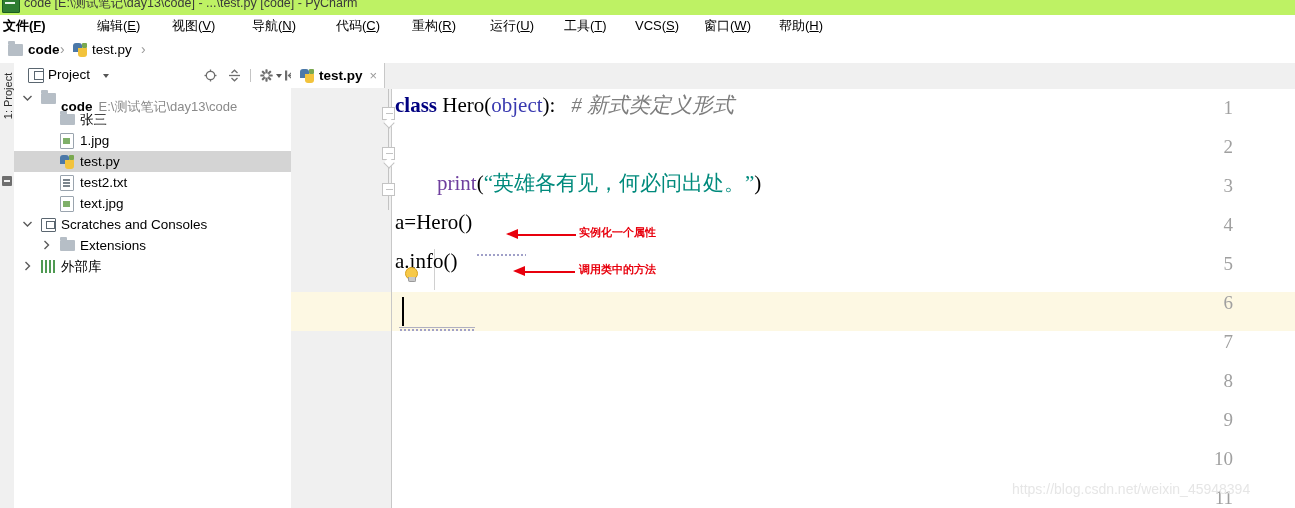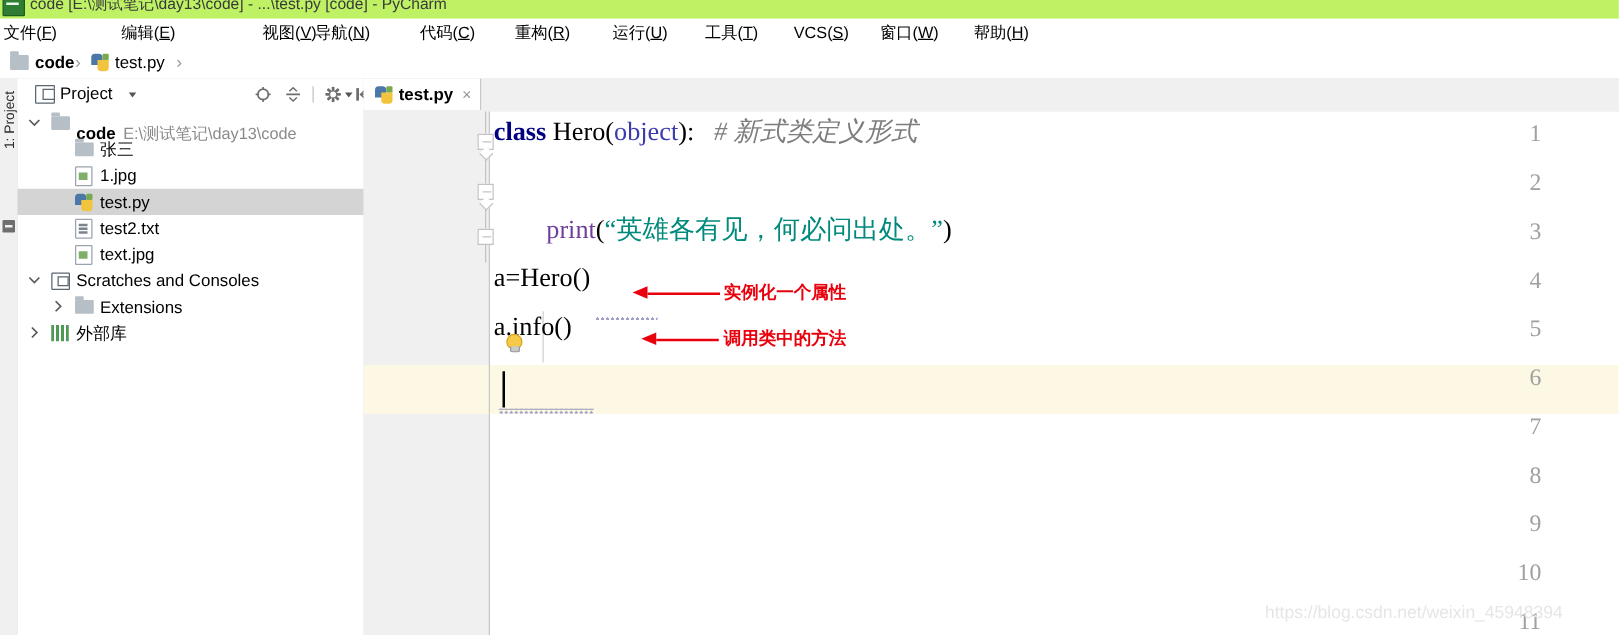--- a/index.html
+++ b/index.html
@@ -210,21 +210,21 @@
   }
   .fold .shape:after{content:"";position:absolute;left:2.5px;top:5px;width:7px;height:1.2px;background:#c3c3c3;}
   .fold .tip{
     position:absolute;left:2.5px;top:12px;width:7px;height:7px;border-left:1.2px solid #c3c3c3;
     border-bottom:1.2px solid #c3c3c3;transform:rotate(-45deg);background:#fff;
   }
   .foldline{position:absolute;left:9px;width:1.2px;background:#c3c3c3;}
   .indentline{position:absolute;width:1px;background:#d0d0d0;}
 
   
-  .anno{position:absolute;color:#e8000d;font-size:14px;font-weight:bold;white-space:nowrap;
+  .anno{position:absolute;color:#e8000d;font-size:11px;font-weight:bold;white-space:nowrap;
         font-family:"Liberation Sans","DejaVu Sans",sans-serif;}
   .arrow{position:absolute;height:11px;}
   .arrow .shaft{position:absolute;right:0;top:4.5px;height:2.4px;background:#e8000d;}
   .arrow .head{
     position:absolute;left:0;top:0;width:0;height:0;
     border-top:5.5px solid transparent;border-bottom:5.5px solid transparent;
     border-right:12px solid #e8000d;
   }
 
   
@@ -236,23 +236,23 @@
 <body>
 
 <div class="app">
 
   <div class="titlebar">
     <div class="tb-icon"></div>
     <div class="tb-text">code [E:\测试笔记\day13\code] - ...\test.py [code] - PyCharm</div>
   </div>
 
   <div class="menubar" id="menubar">
-      <div class="mi" style="left: 2px;">文件(<u>F</u>)</div>
+      <div class="mi" style="left: 2px; font-weight: bold;">文件(<u>F</u>)</div>
       <div class="mi" style="left: 96px;">编辑(<u>E</u>)</div>
-      <div class="mi" style="left: 171px; margin-left: 38px;">视图(<u>V</u>)</div>
+      <div class="mi" style="left: 171px;">视图(<u>V</u>)</div>
       <div class="mi" style="left: 251px;">导航(<u>N</u>)</div>
       <div class="mi" style="left: 335px;">代码(<u>C</u>)</div>
       <div class="mi" style="left: 411px;">重构(<u>R</u>)</div>
       <div class="mi" style="left: 489px;">运行(<u>U</u>)</div>
       <div class="mi" style="left: 563px;">工具(<u>T</u>)</div>
       <div class="mi" style="left: 634px;">VCS(<u>S</u>)</div>
       <div class="mi" style="left: 703px;">窗口(<u>W</u>)</div>
       <div class="mi" style="left: 778px;">帮助(<u>H</u>)</div>
     </div>
 

